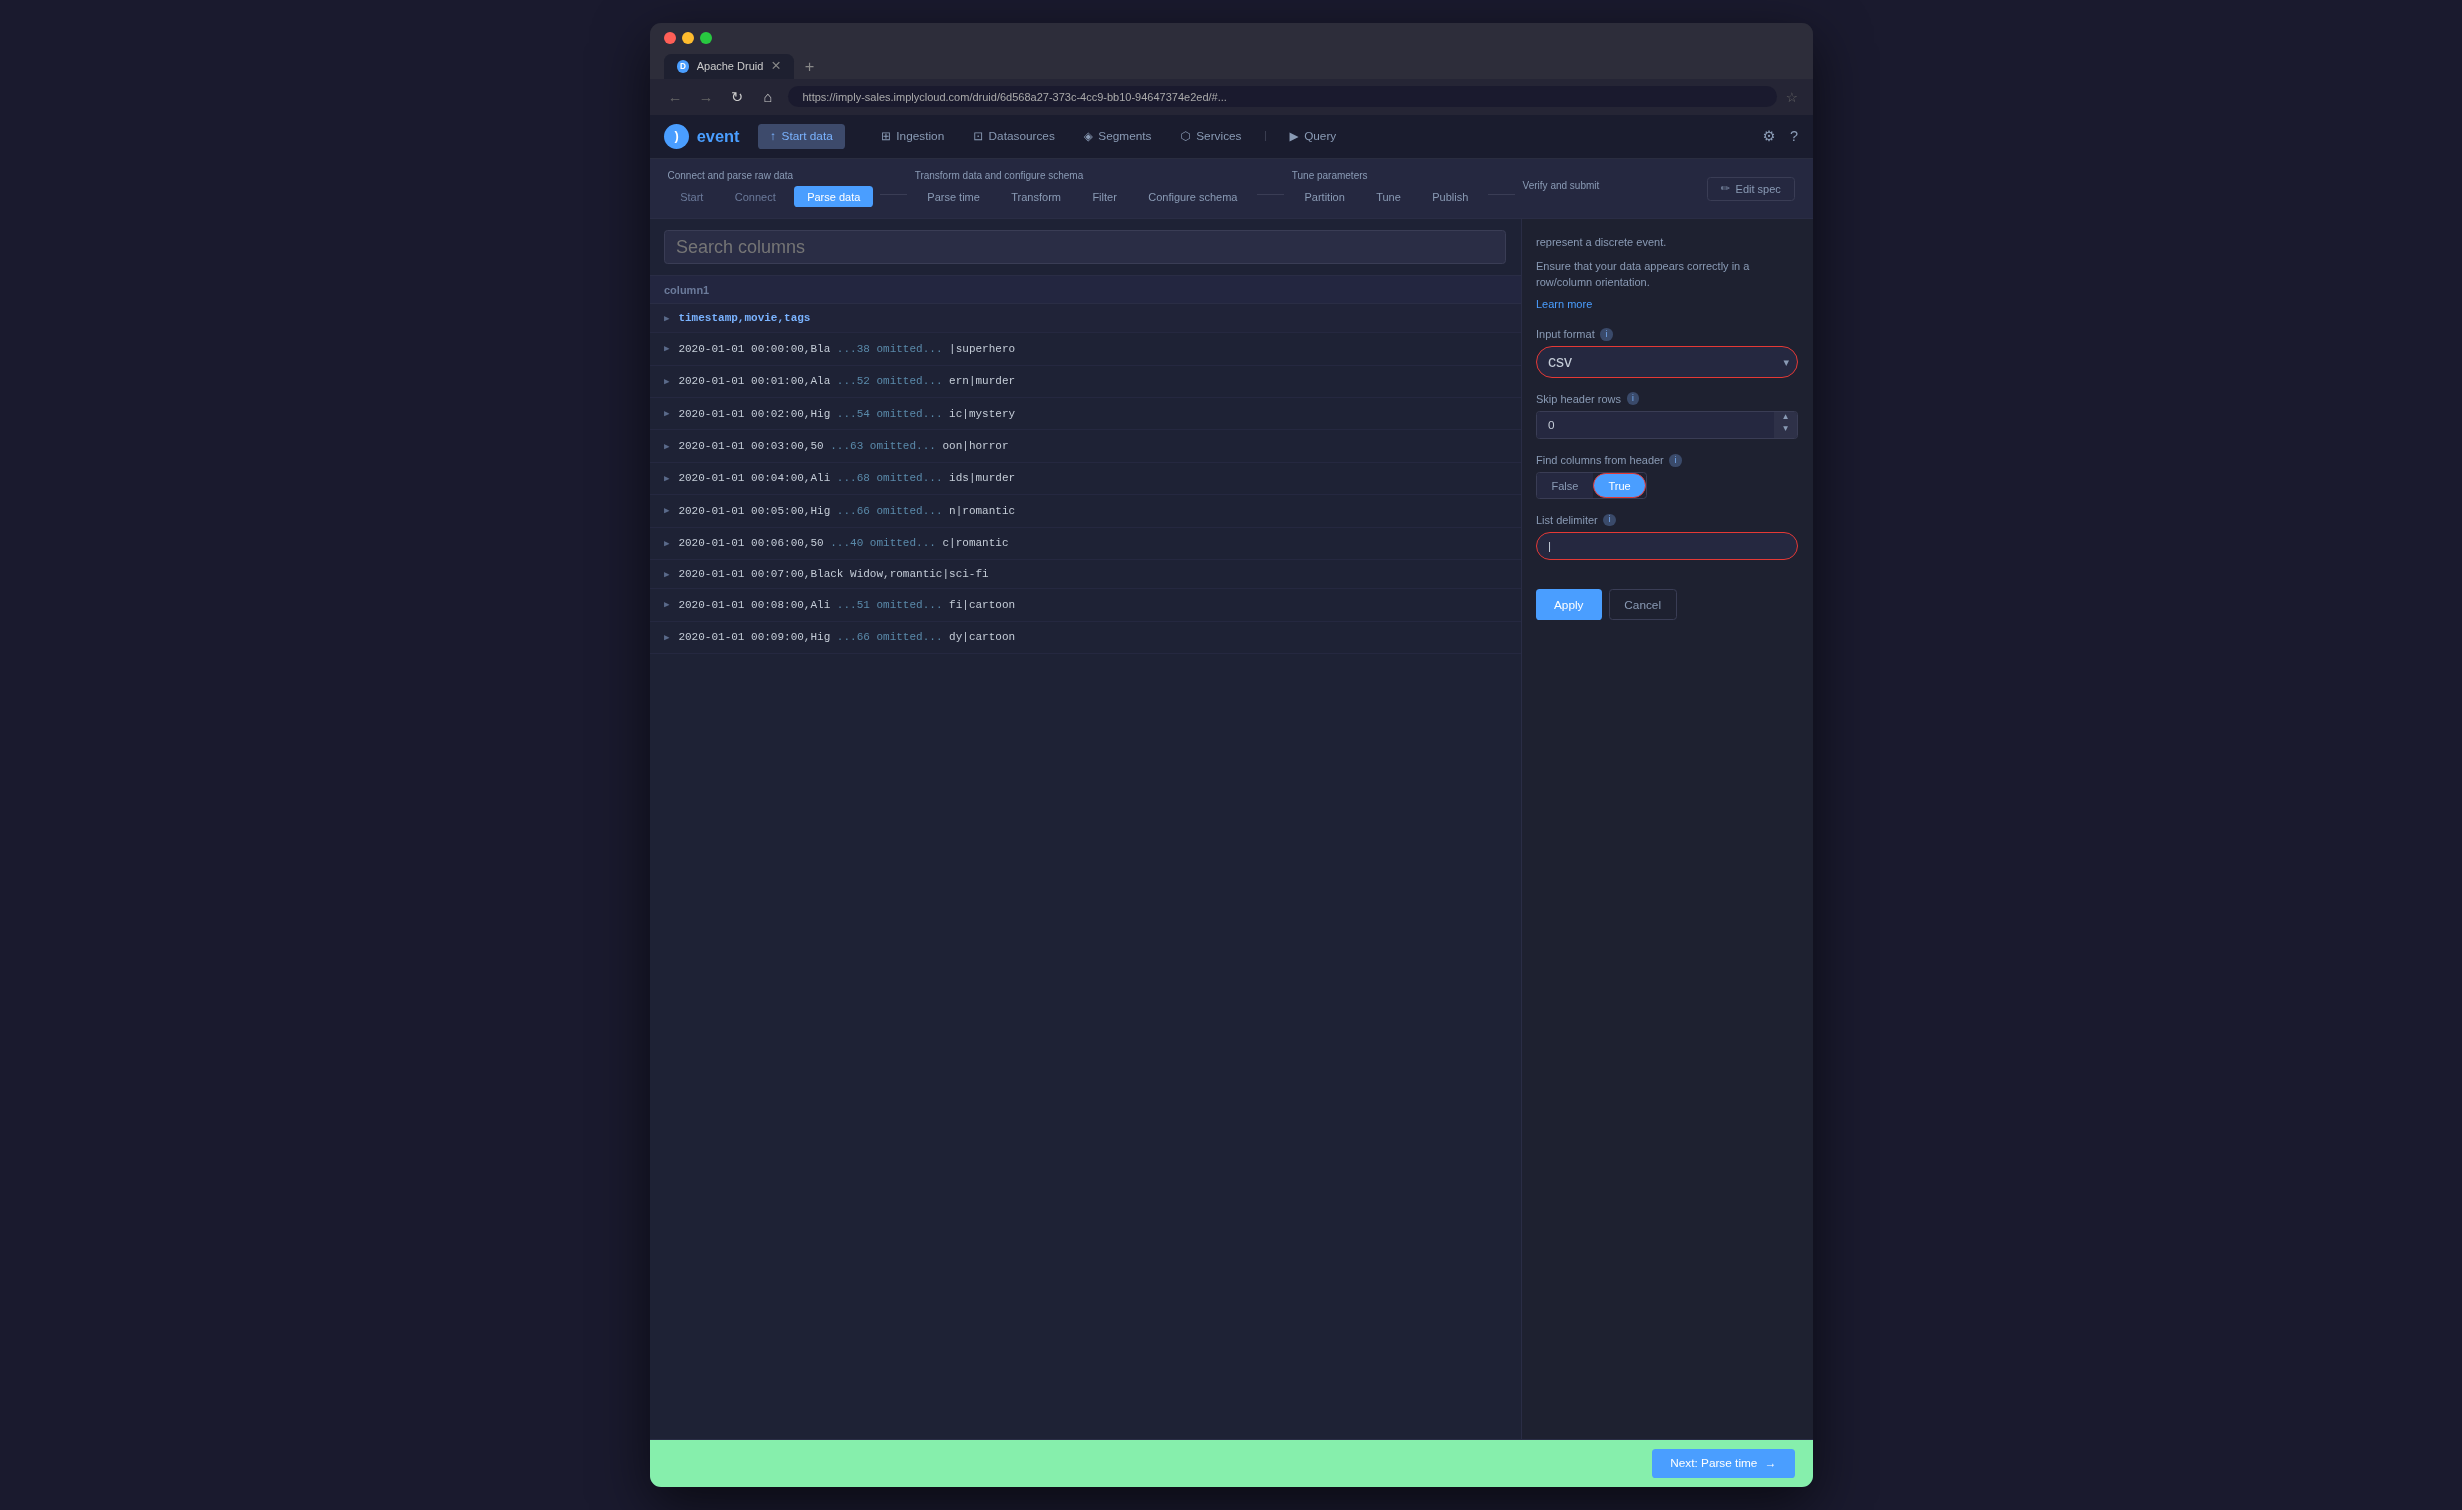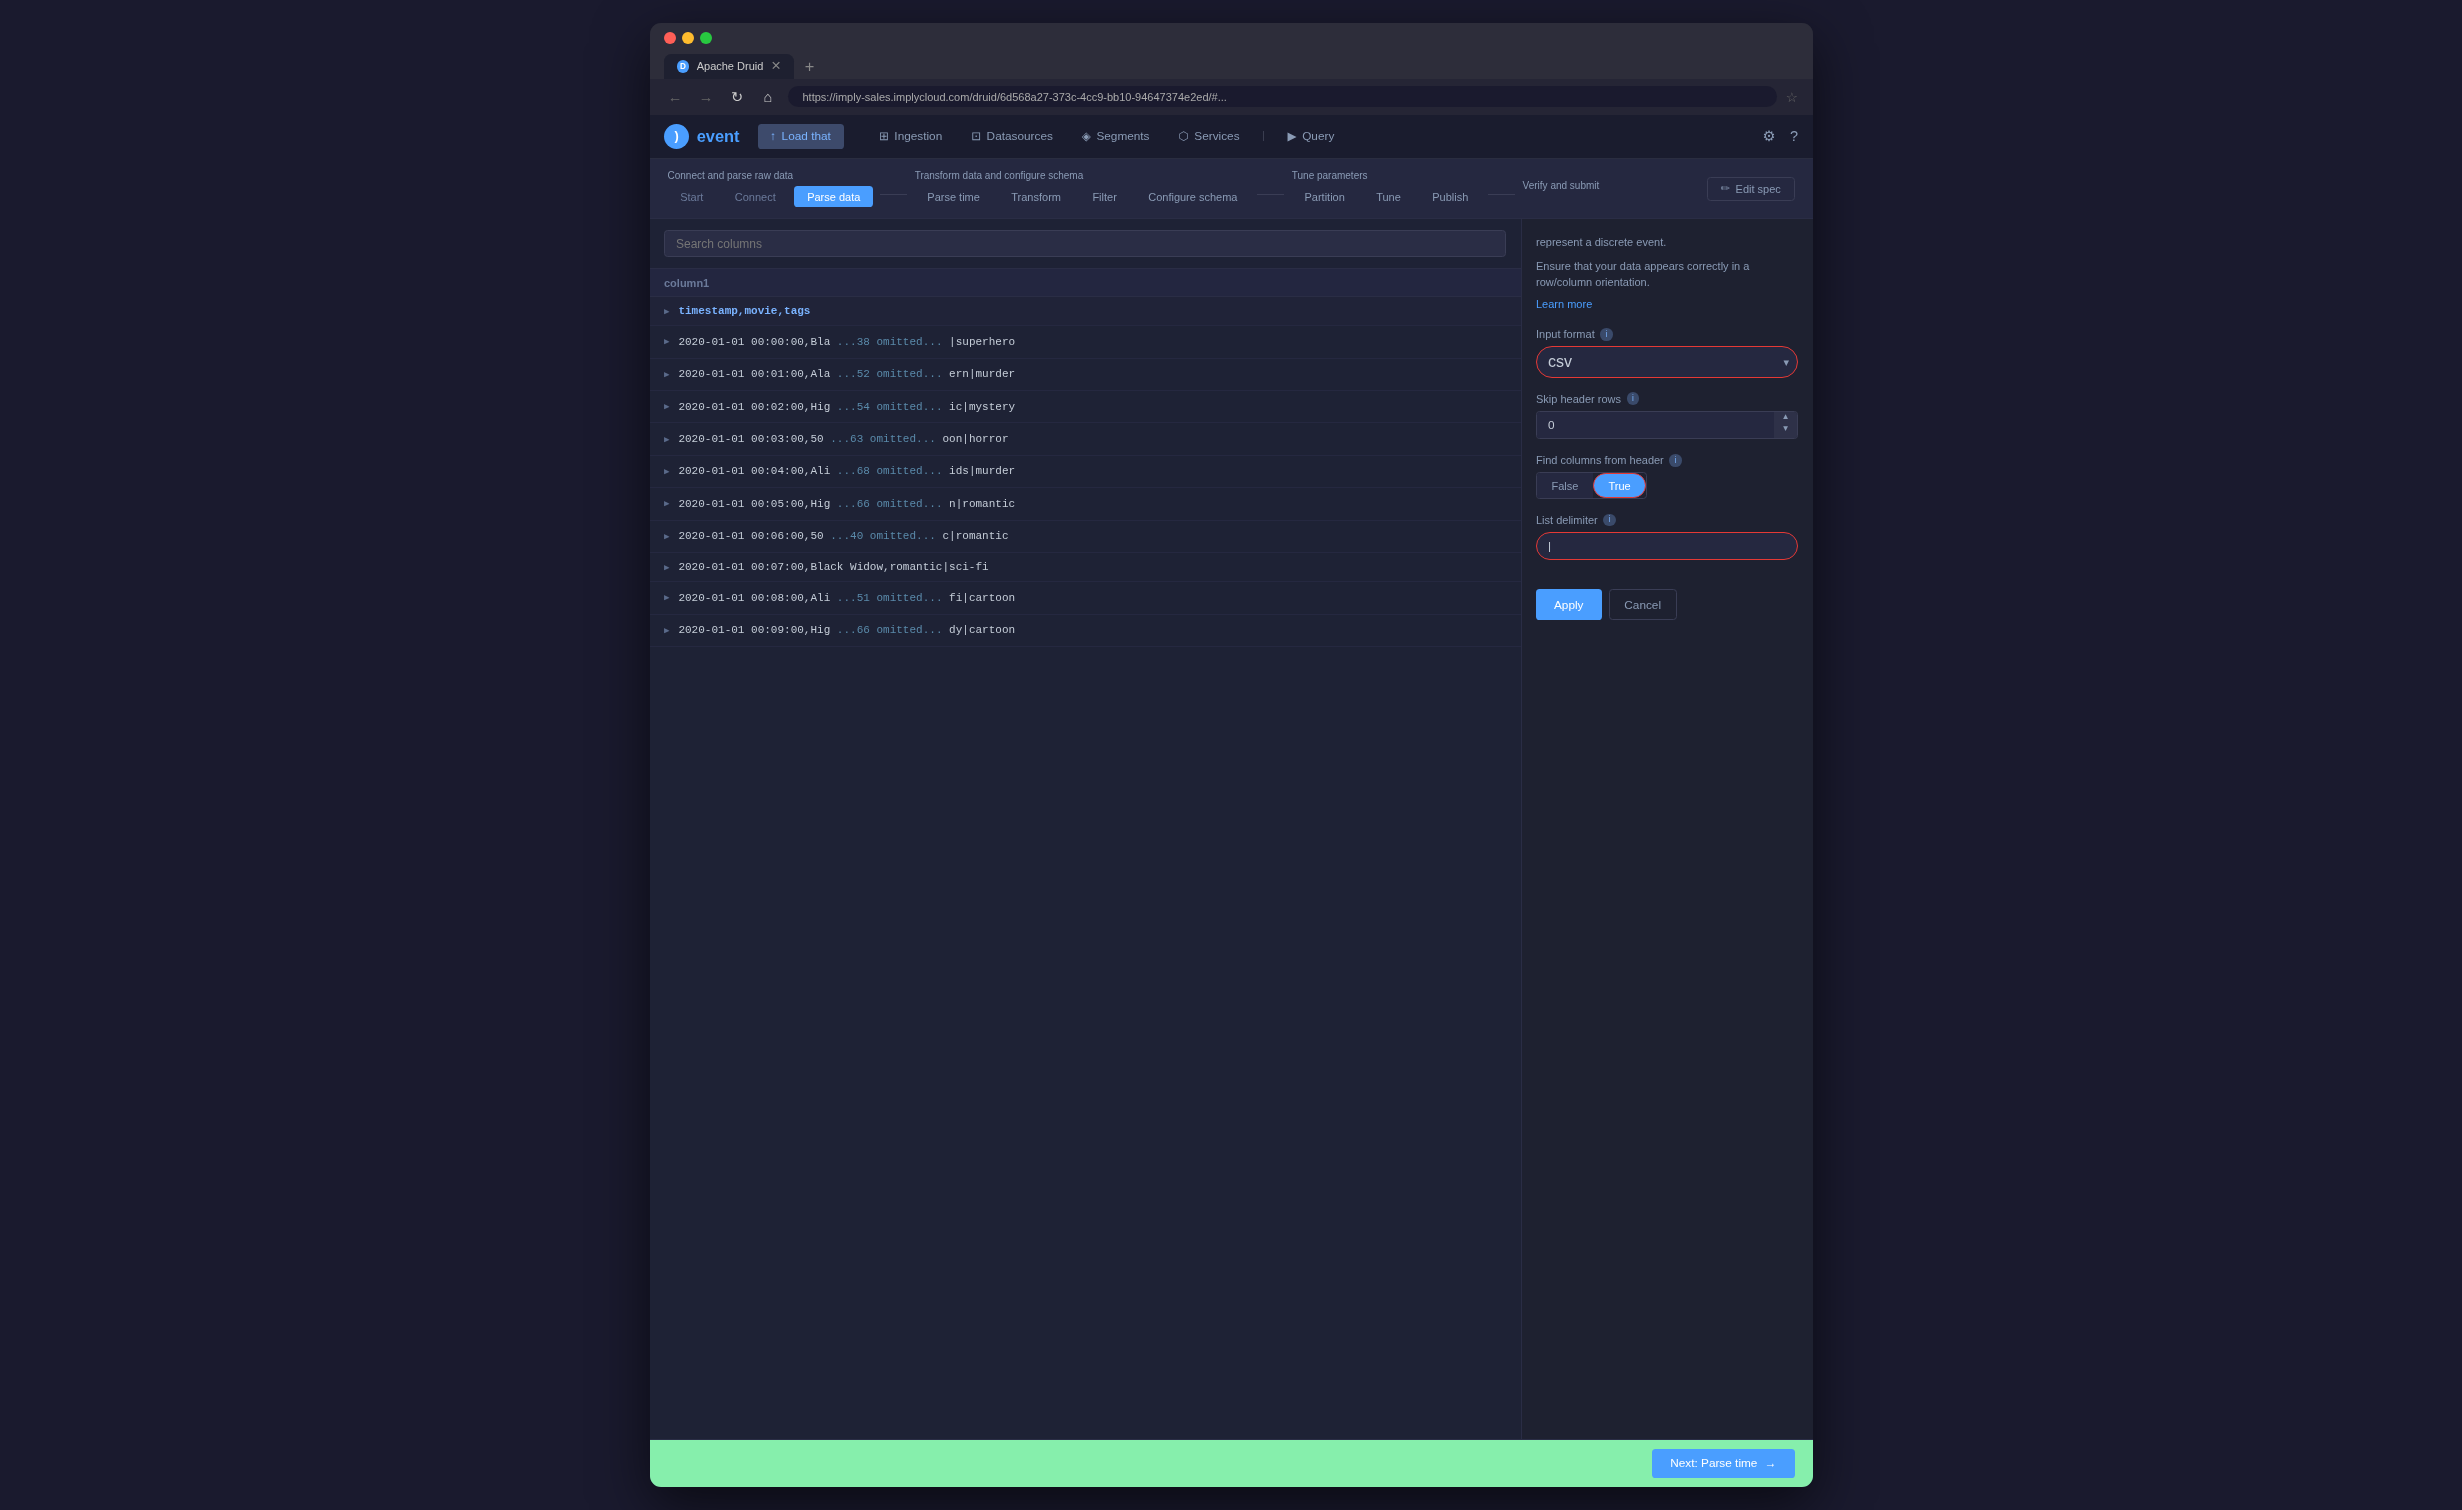--- a/index.html
+++ b/index.html
@@ -262,21 +262,21 @@
       padding: 11px 14.5px;
       border-bottom: 0.9px solid #2a2d45;
     }
     .search-input {
       width: 100%;
       background: #2a2d45;
       border: 0.9px solid #3a3d55;
       border-radius: 3.6px;
       padding: 5.5px 11px;
       color: #8a9bb5;
-      font-size: 12px;
+      font-size: 18px;
       outline: none;
     }
     .column-header {
       padding: 7.3px 14.5px;
       color: #6b7a9a;
       font-size: 11px;
       font-weight: 600;
       border-bottom: 0.9px solid #2a2d45;
       background: #232640;
     }
@@ -542,21 +542,21 @@
     </div>
   </div>
 
   <div class="app-header">
     <div class="druid-logo">
       <div class="druid-logo-icon">)</div>
       <span>event</span>
     </div>
     <button class="load-data-btn">
       <span>↑</span>
-      <span>Load that</span>
+      <span>Start data</span>
     </button>
     <div class="nav-divider"></div>
     <div class="nav-items">
       <div class="nav-item">
         <span>⊞</span>
         <span>Ingestion</span>
       </div>
       <div class="nav-item">
         <span>⊡</span>
         <span>Datasources</span>

